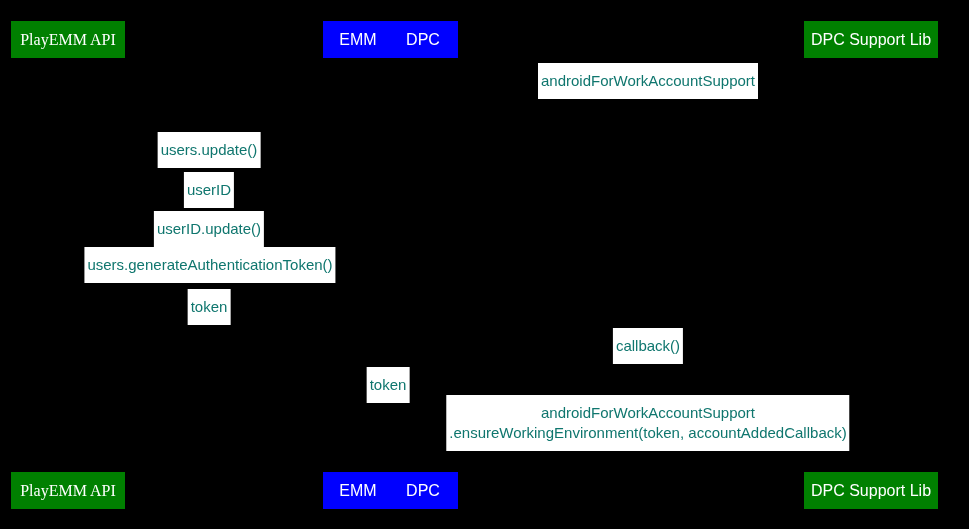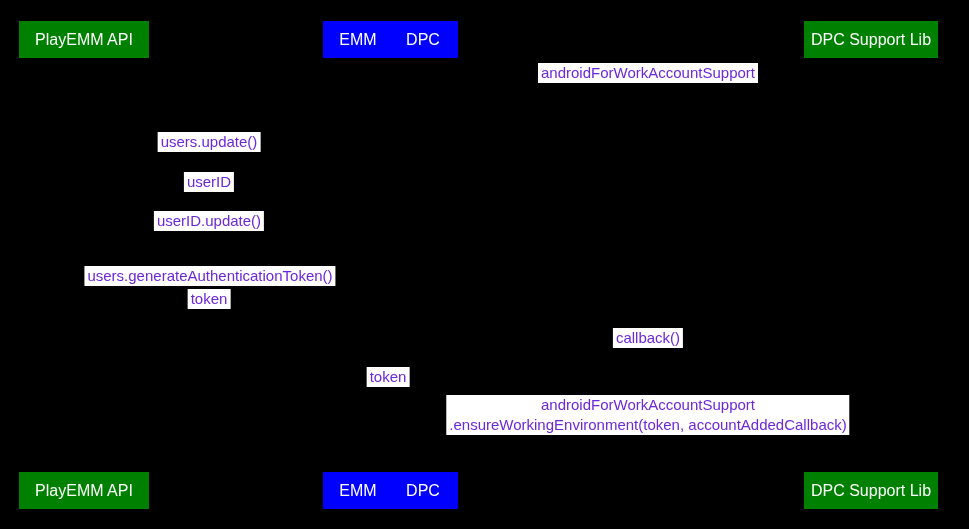--- a/index.html
+++ b/index.html
@@ -19,21 +19,21 @@
     position: absolute;
     height: 37px;
     line-height: 37px;
     text-align: center;
     color: #fff;
     font-size: 16px;
     white-space: nowrap;
   }
   .actor.green { background: #008000; }
   .actor.blue  { background: #0000ff; }
-  .a0 { left: 19px;  width: 130px; }
+  .a0 { left: 11px;  width: 114px; font-family: Liberation Serif, serif; }
   .a1 { left: 323px; width: 70px;  }
   .a2 { left: 388px; width: 70px;  }
   .a3 { left: 804px; width: 134px; text-align: center; }
   .top    { top: 21px; }
   .bottom { top: 472px; }
   
   .lifeline {
     position: absolute;
     top: 58px;
     height: 414px;
@@ -43,24 +43,24 @@
   .msg-line {
     position: absolute;
     height: 1px;
     background: #000;
   }
   
   .msg {
     position: absolute;
     transform: translateX(-50%);
     background: #ffffff;
-    color: #6d28d9;
+    color: #0f766e;
     font-size: 15px;
     line-height: 20px;
-    padding: 0 3px;
+    padding: 8px 3px;
     text-align: center;
     white-space: nowrap;
   }
 </style>
 </head>
 <body>
 
 <div class="diagram">
 
   <div class="lifeline" style="left:68px"></div>
@@ -88,21 +88,21 @@
   </div>
   <div class="msg" style="left:209px; top:132px">
     <div>users.update()</div>
   </div>
   <div class="msg" style="left:209px; top:172px">
     <div>userID</div>
   </div>
   <div class="msg" style="left:209px; top:211px">
     <div>userID.update()</div>
   </div>
-  <div class="msg" style="left:210px; top:266px">
+  <div class="msg" style="left:210px; top:247px">
     <div>users.generateAuthenticationToken()</div>
   </div>
   <div class="msg" style="left:209px; top:289px">
     <div>token</div>
   </div>
   <div class="msg" style="left:648px; top:328px">
     <div>callback()</div>
   </div>
   <div class="msg" style="left:388px; top:367px">
     <div>token</div>

